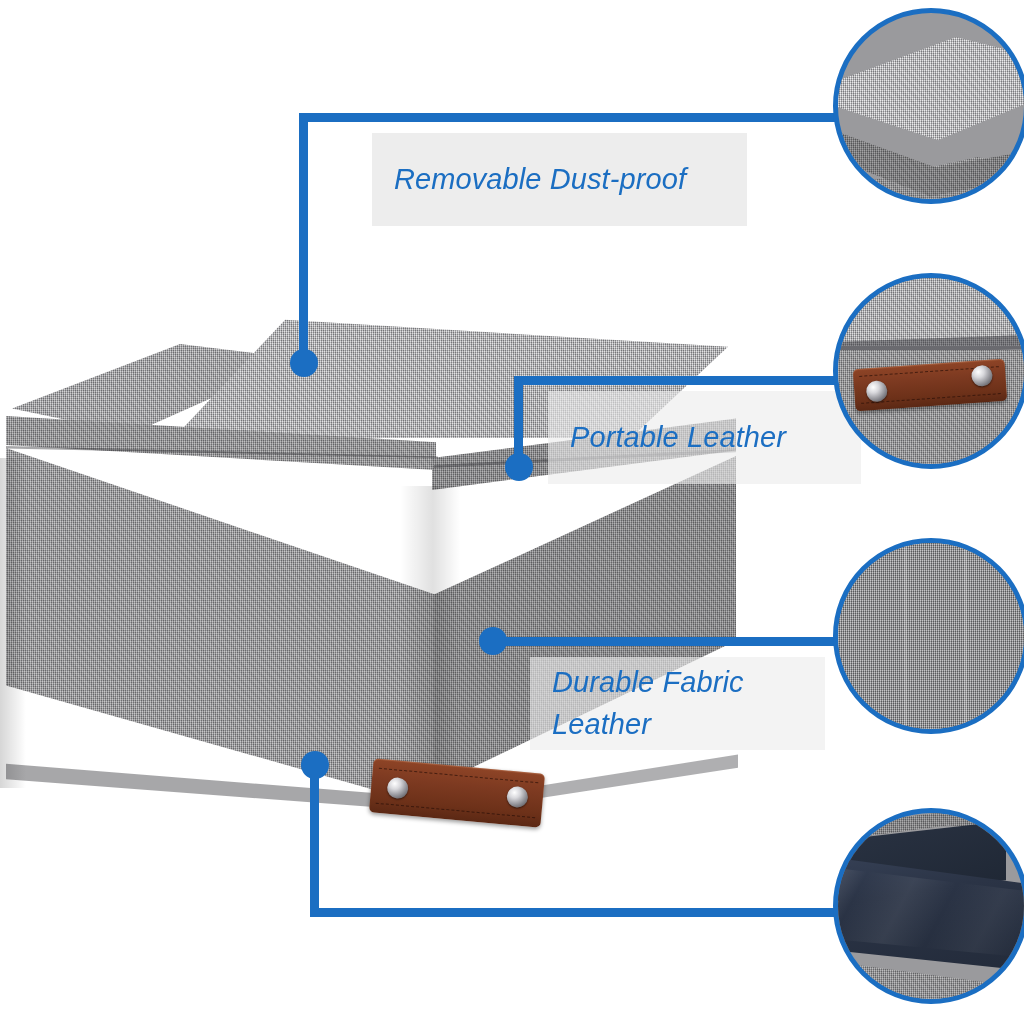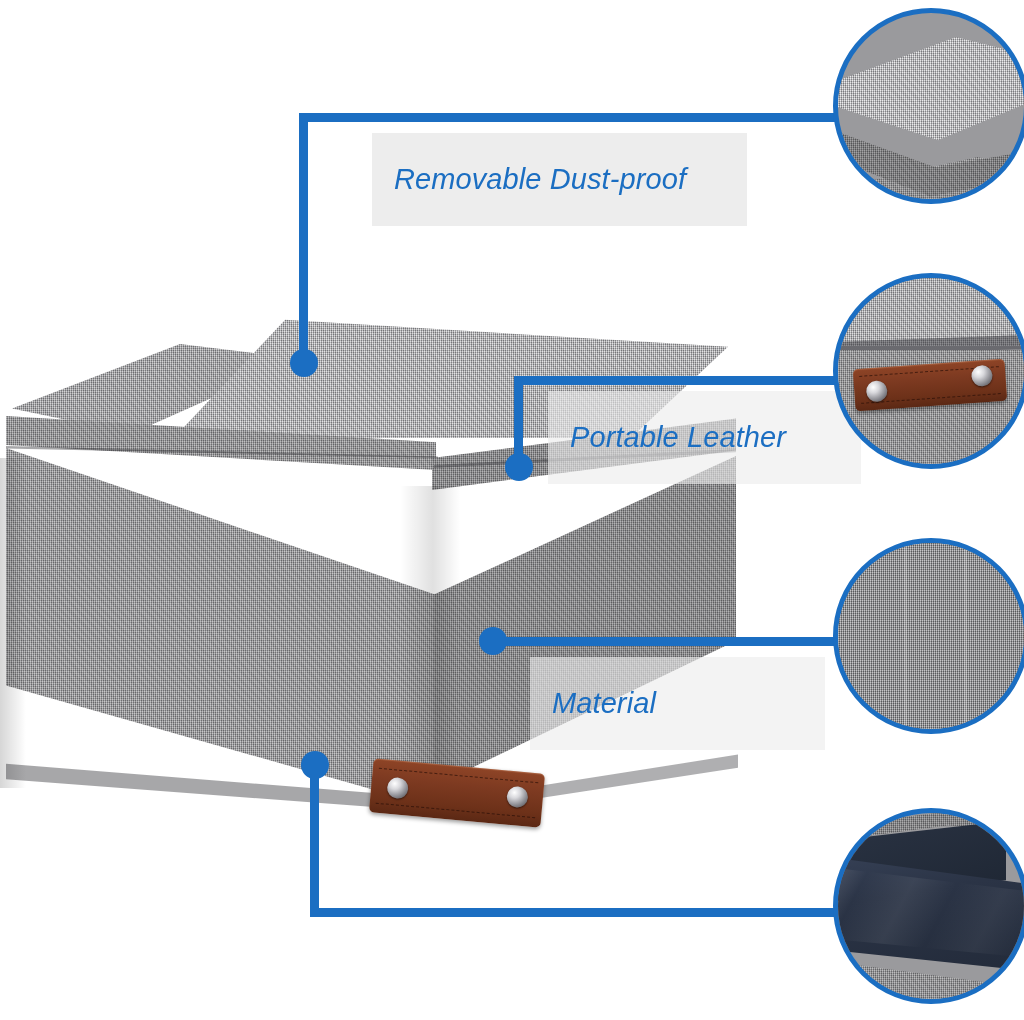--- a/index.html
+++ b/index.html
@@ -215,21 +215,22 @@
   </div>
 
   <div class="label" style="left:531px;top:391px;width:313px;height:93px;padding:6px 22px;font-size:29px;line-height:1.42;background:rgba(236,236,236,.62);margin-left:17px;">
     <div>
       <span>Portable Leather</span>
     </div>
   </div>
 
   <div class="label" style="left:530px;top:657px;width:295px;height:93px;padding:6px 22px;font-size:29px;line-height:1.42;background:rgba(236,236,236,.62);">
     <div>
-      <span>Material</span>
+      <span>Durable Fabric</span>
+      <span>Leather</span>
     </div>
   </div>
 
 
   <div class="circle" style="left:833px;top:8px;width:196px;height:196px">
     <div class="c-inner">
       <div class="c1-base weave"></div>
       <div class="c1-lid-edge weave"></div>
       <div class="c1-lid-top weave"></div>
     </div>

